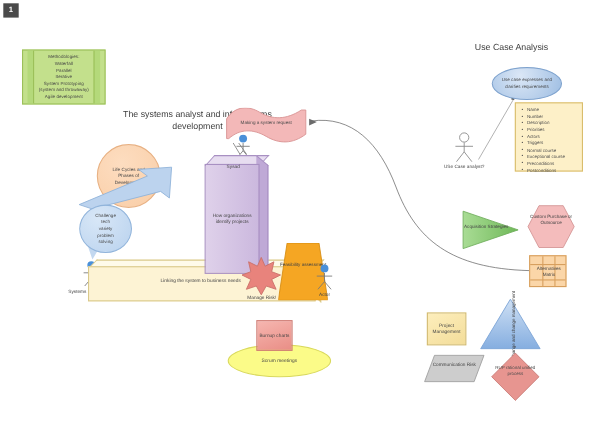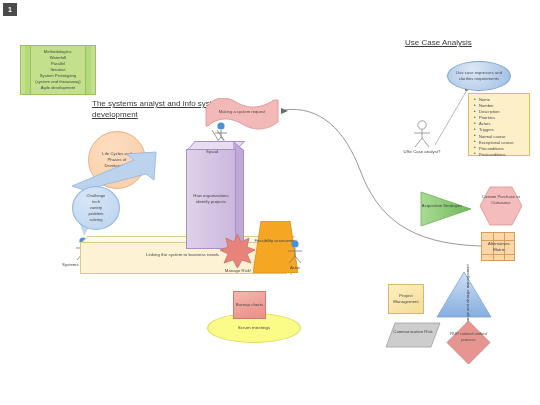--- a/index.html
+++ b/index.html
@@ -13,21 +13,21 @@
     background:#4a4a4a;color:#fff;font-size:7px;line-height:13px;text-align:center;
     font-weight:bold;}
 
   
   .node{position:absolute;box-sizing:border-box;display:flex;align-items:center;
          justify-content:center;text-align:center;}
   .node .txt{font-size:4.2px;line-height:1.45;letter-spacing:.05px;
              padding:1px;color:#444;white-space:pre-line;}
 
   
-  .title{position:absolute;text-align:left;font-size:8px;color:#3c3c3c;line-height:1.35;text-decoration:underline;}
+  .title{position:absolute;text-align:center;font-size:8px;color:#3c3c3c;line-height:1.35;}
 
   
   .green-box{left:20px;top:45px;width:76px;height:50px;
     background:#c3e08c;border:1px solid #9cc05a;}
   .green-box .bar{position:absolute;top:0;bottom:0;width:5px;background:#b4d97a;}
   .green-box .bar.l{left:4px;border-right:1px solid #9cc05a;}
   .green-box .bar.r{right:4px;border-left:1px solid #9cc05a;}
   .green-box .txt{position:relative;z-index:2;font-size:4.1px;}
 
   

